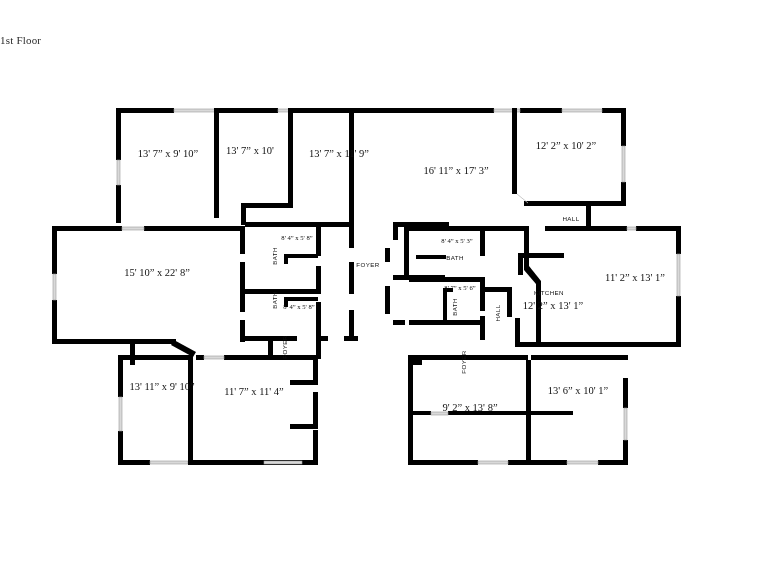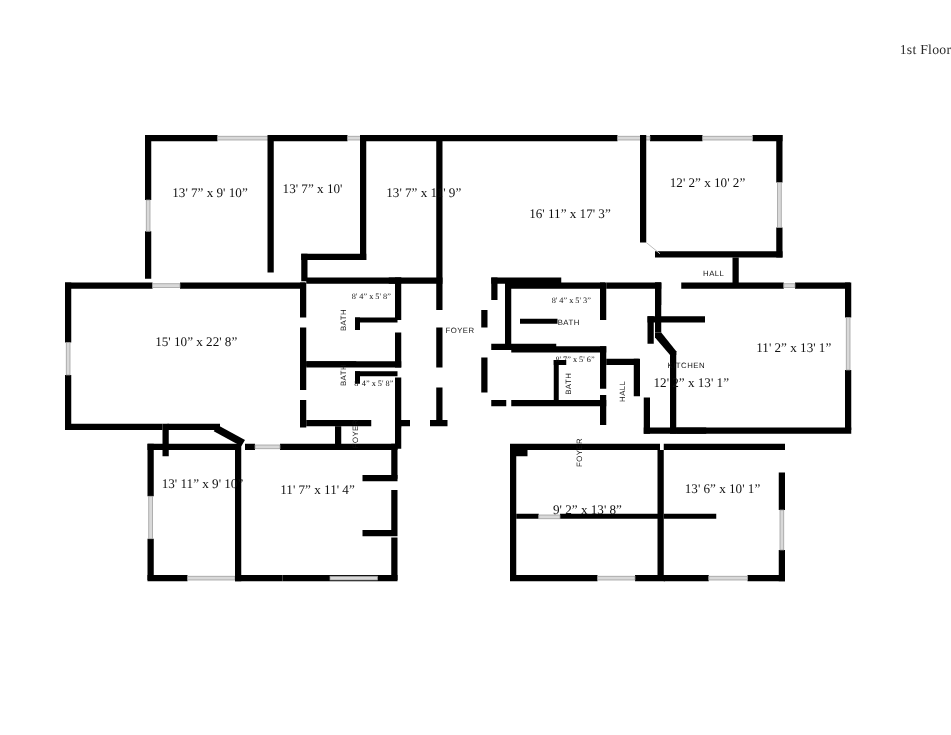--- a/index.html
+++ b/index.html
@@ -12,21 +12,21 @@
     height: 588px;
     overflow: hidden;
     font-family: "Liberation Serif", serif;
     position: relative;
   }
   #plan-title {
     position: absolute;
     top: 34px;
     left: 0;
     width: 761px;
-    text-align: right;
+    text-align: left;
     font-family: "Liberation Serif", serif;
     font-size: 11px;
     color: #2b2b2b;
     letter-spacing: 0.2px;
   }
   #floorplan-canvas {
     position: absolute;
     top: 0;
     left: 0;
   }

